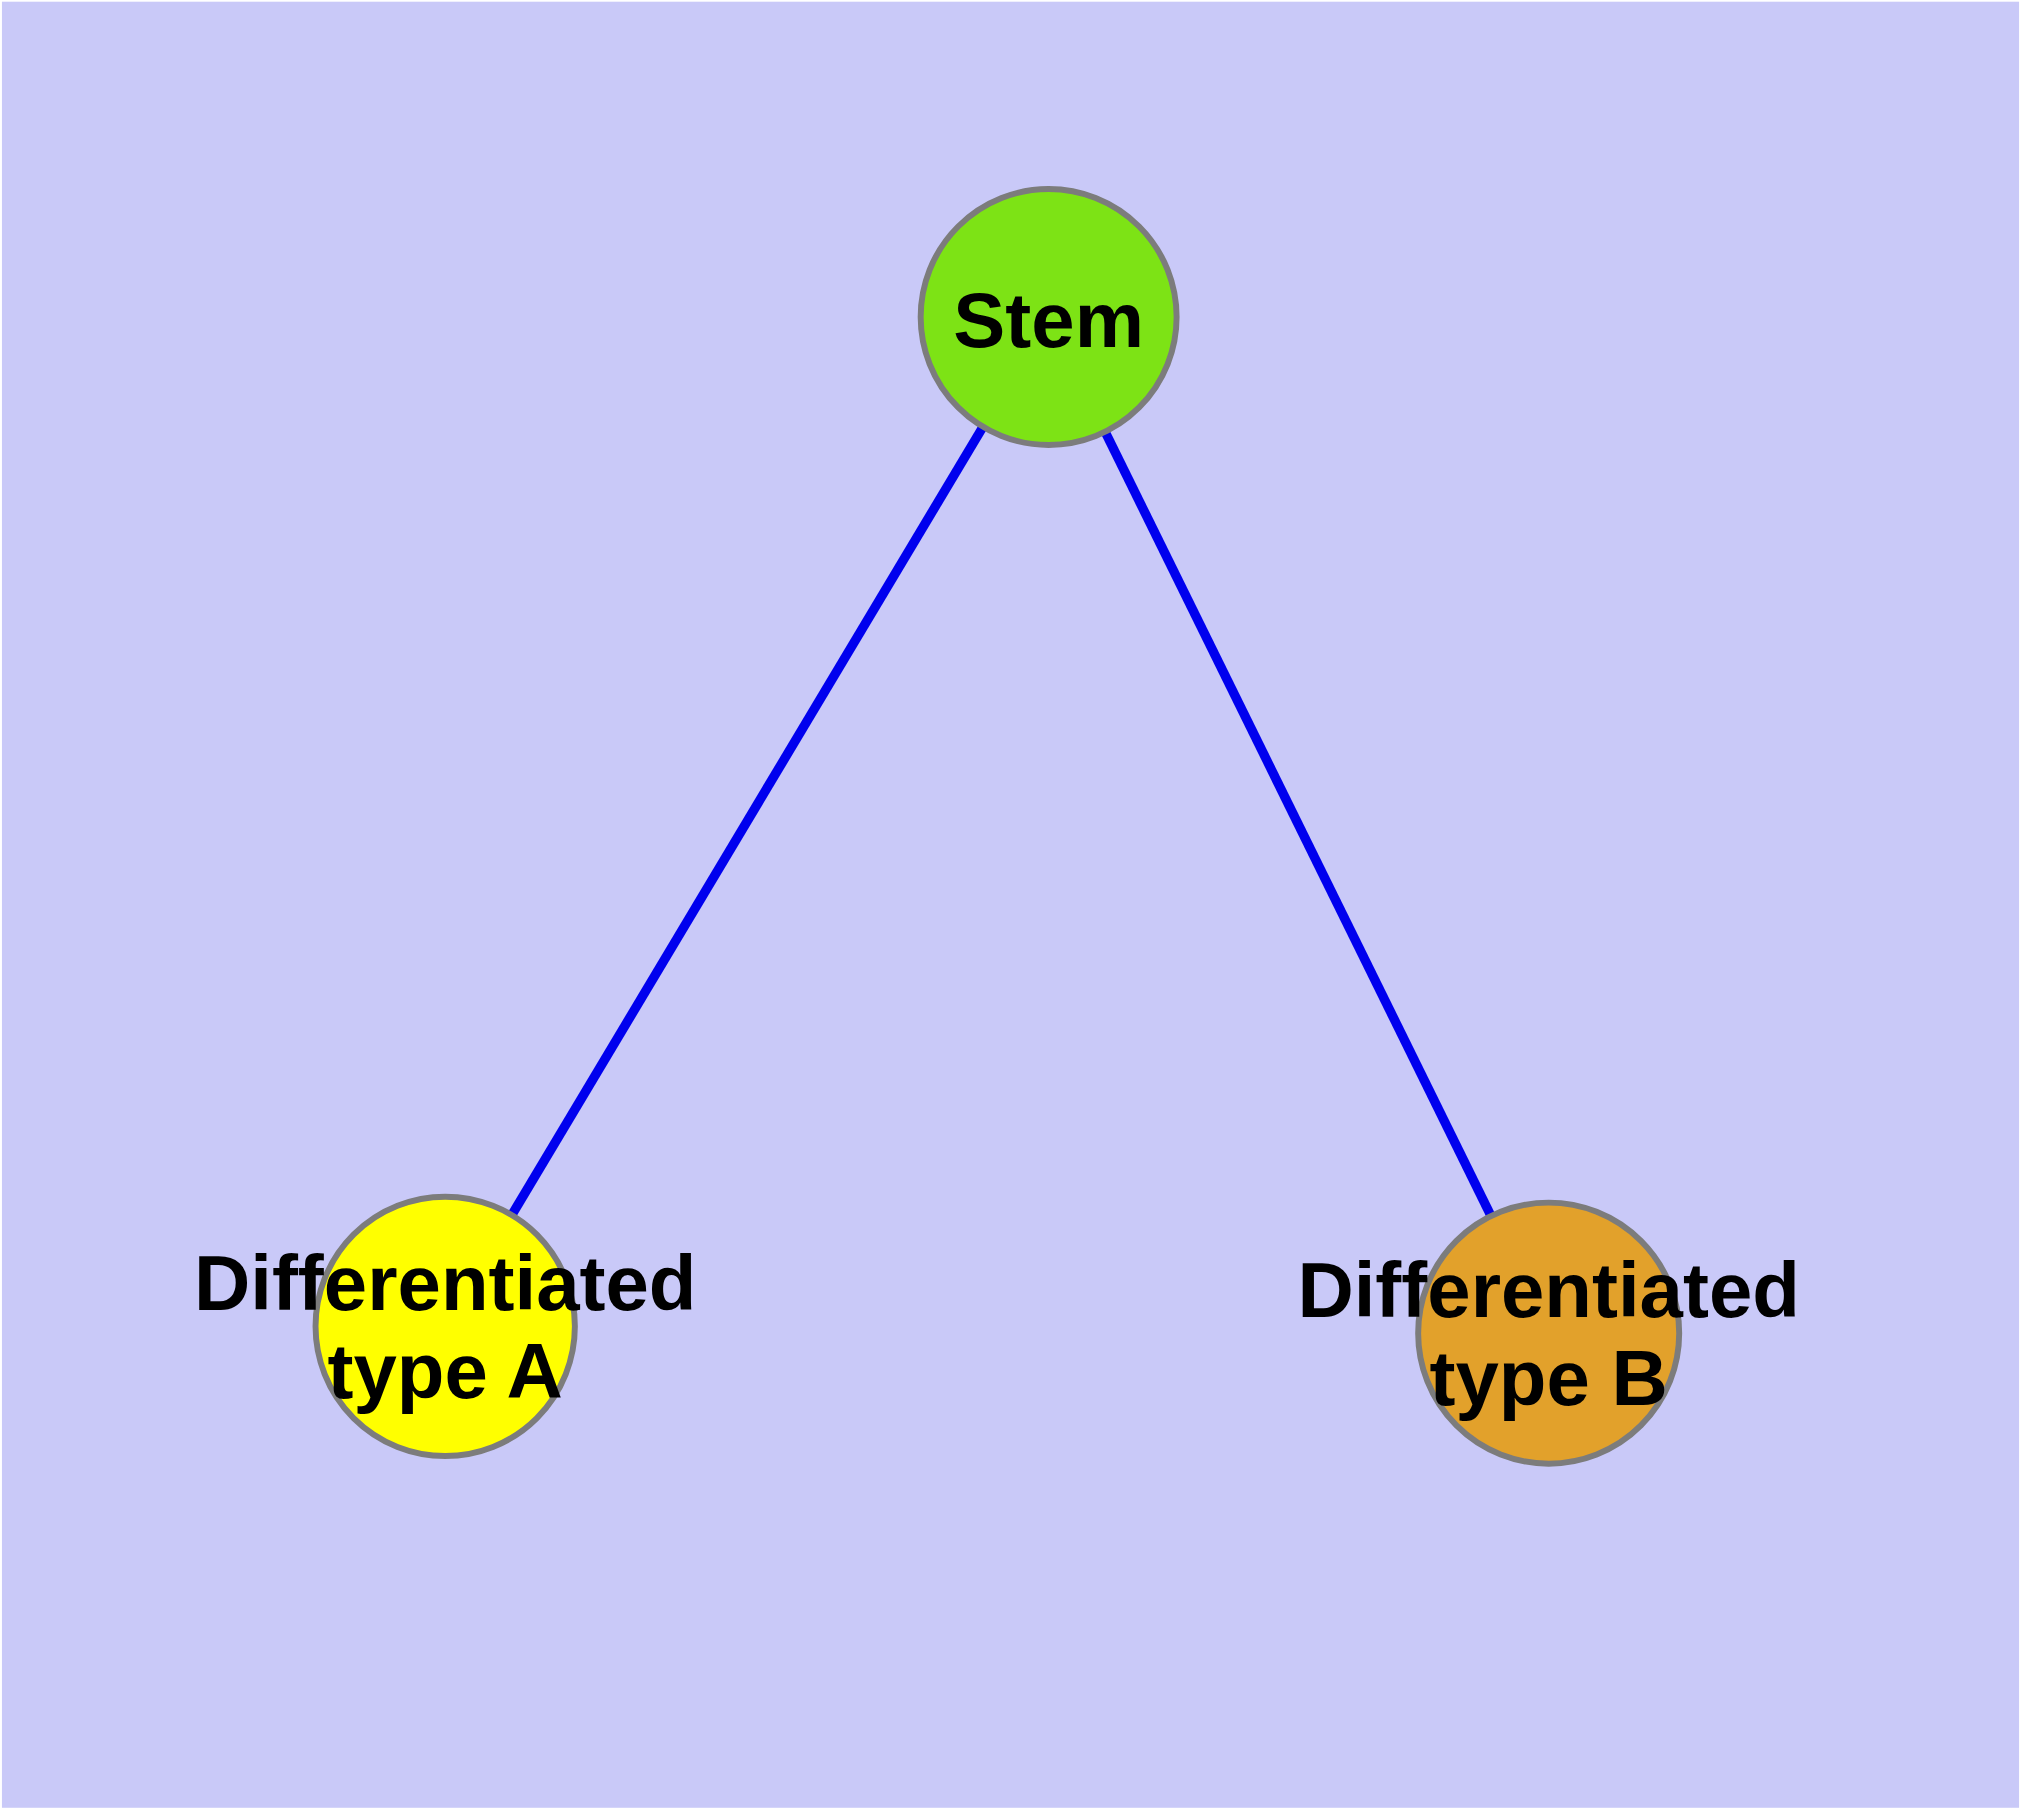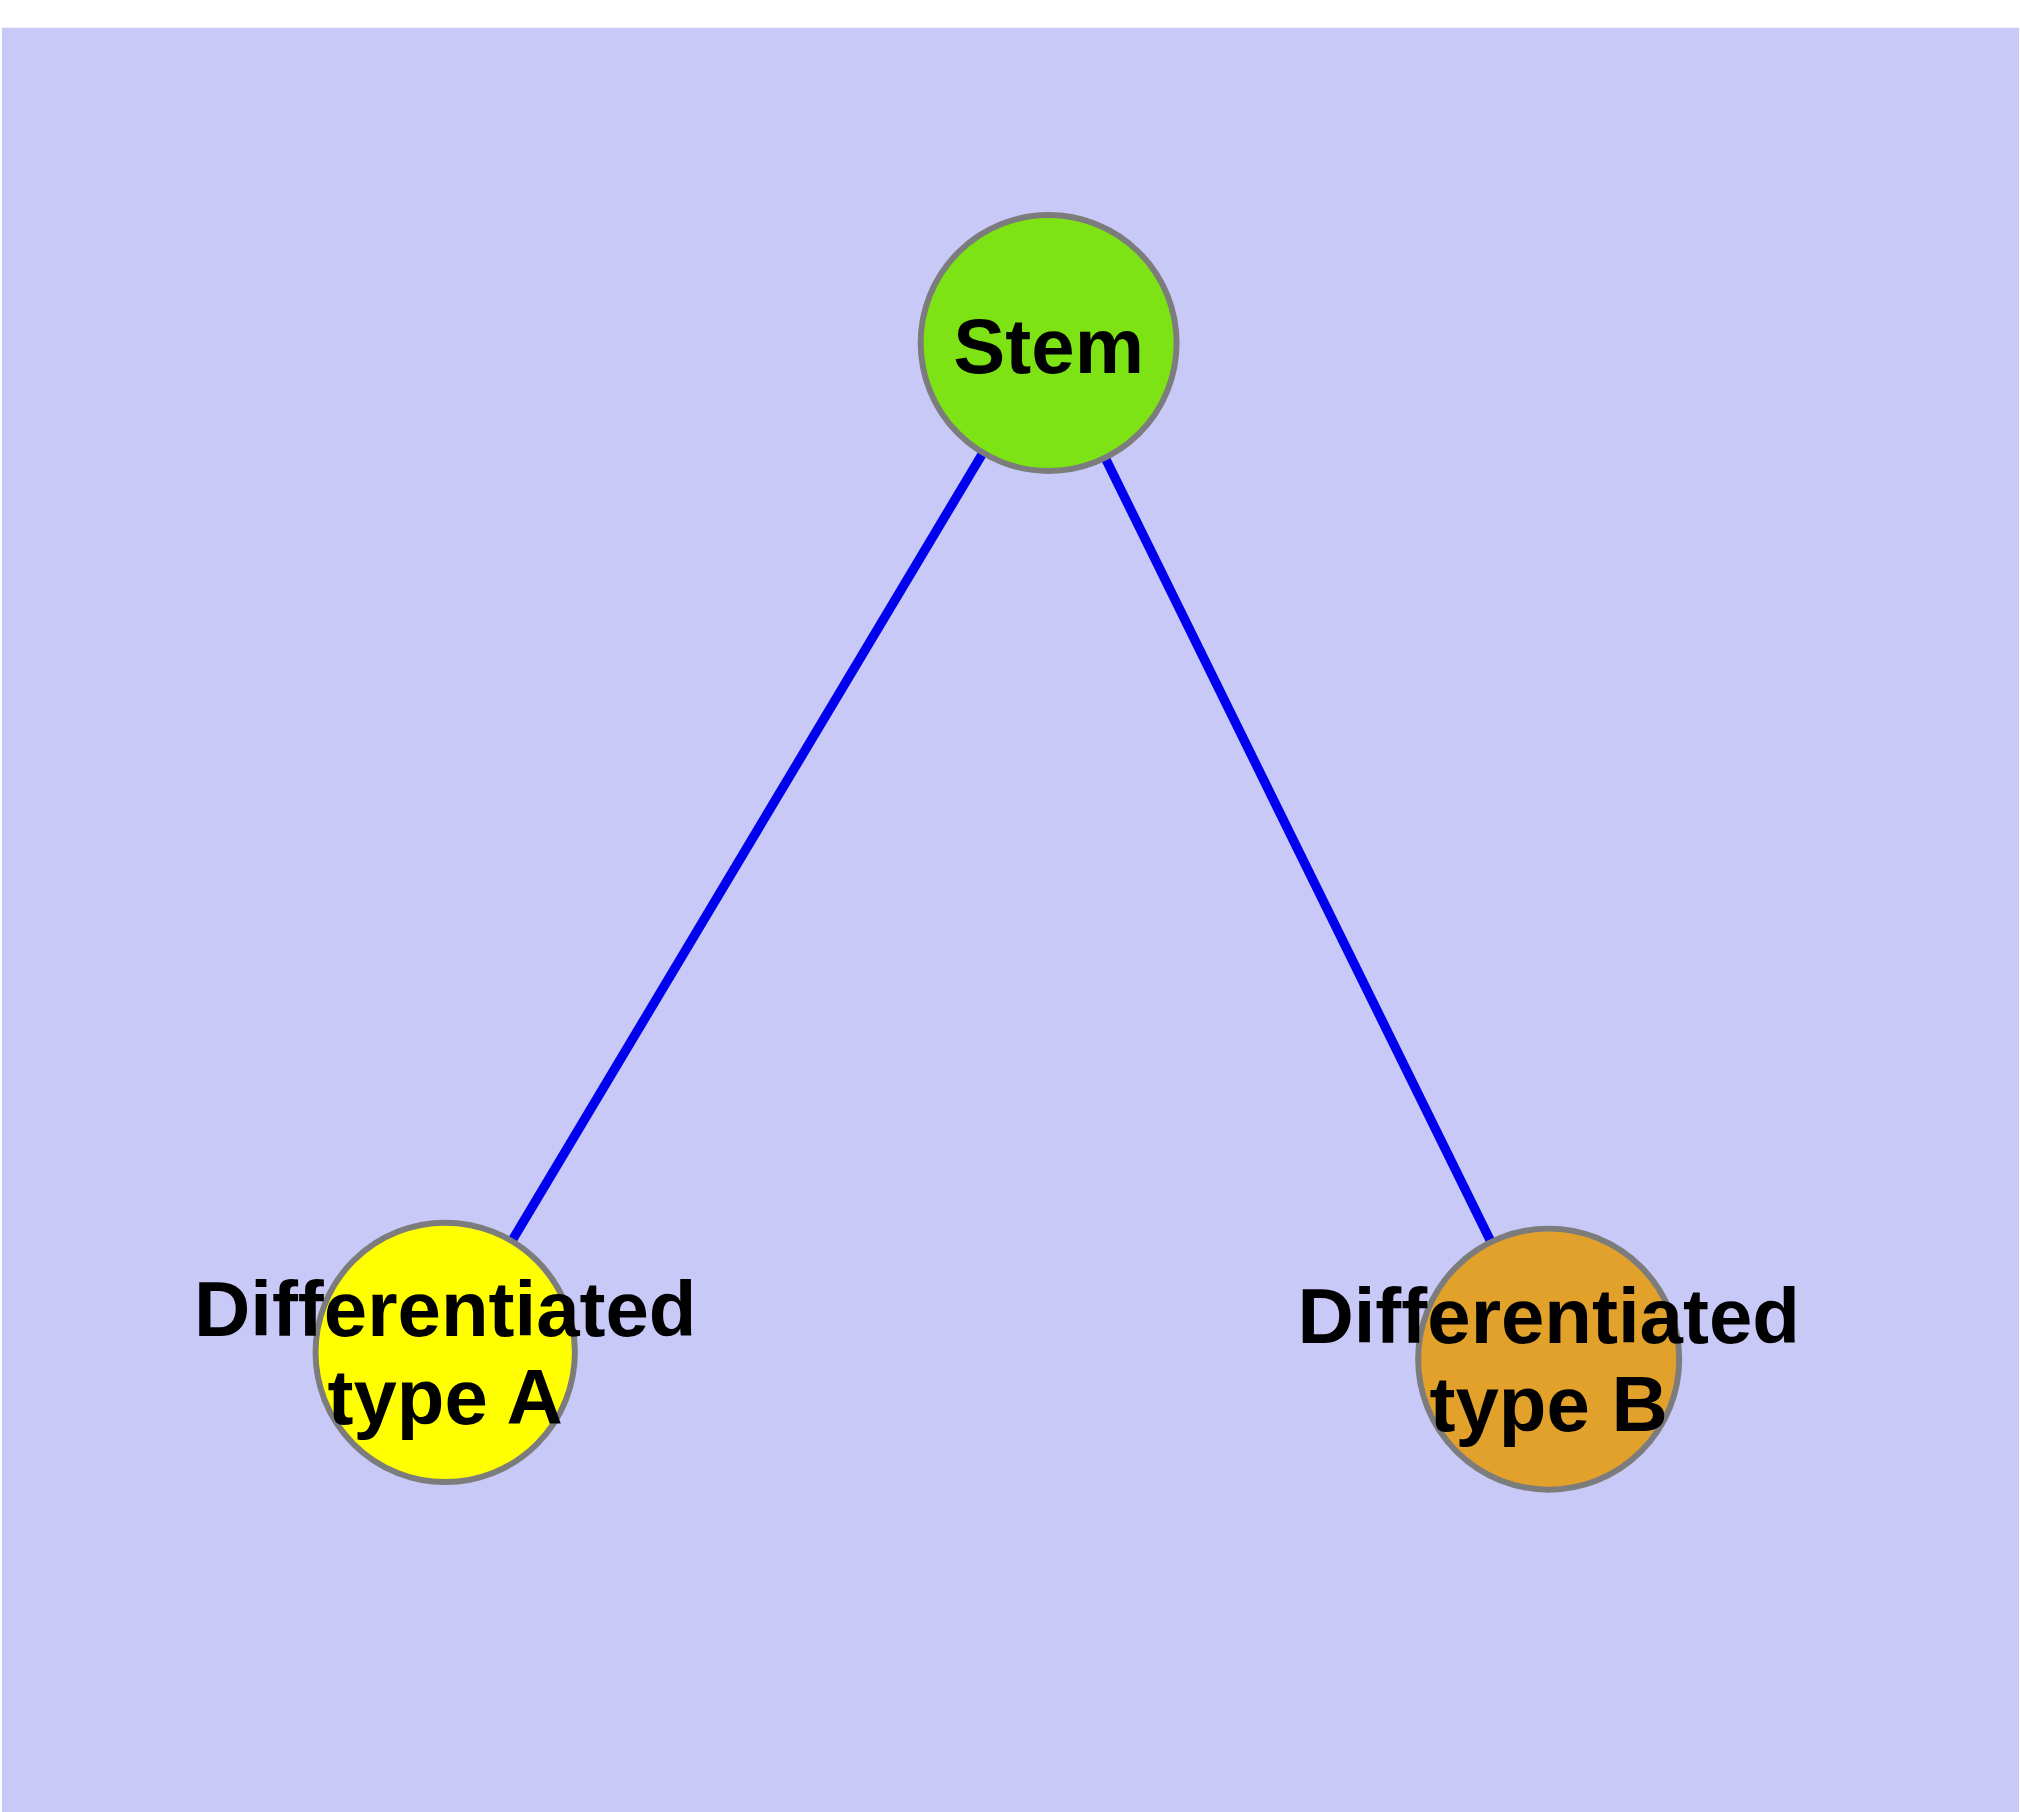--- a/index.html
+++ b/index.html
@@ -8,21 +8,20 @@
     background: #ffffff;
     width: 2021px;
     height: 1812px;
     overflow: hidden;
   }
   .diagram-wrap {
     position: relative;
     width: 2021px;
     height: 1570px;
     font-family: "Liberation Sans", "DejaVu Sans", sans-serif;
-    margin-top: 26px;
   }
   svg { display: block; }
   .node-circle {
     stroke-width: 7px;
   }
   .edge-line {
     stroke-width: 11px;
     stroke-linecap: butt;
   }
   .node-label {

